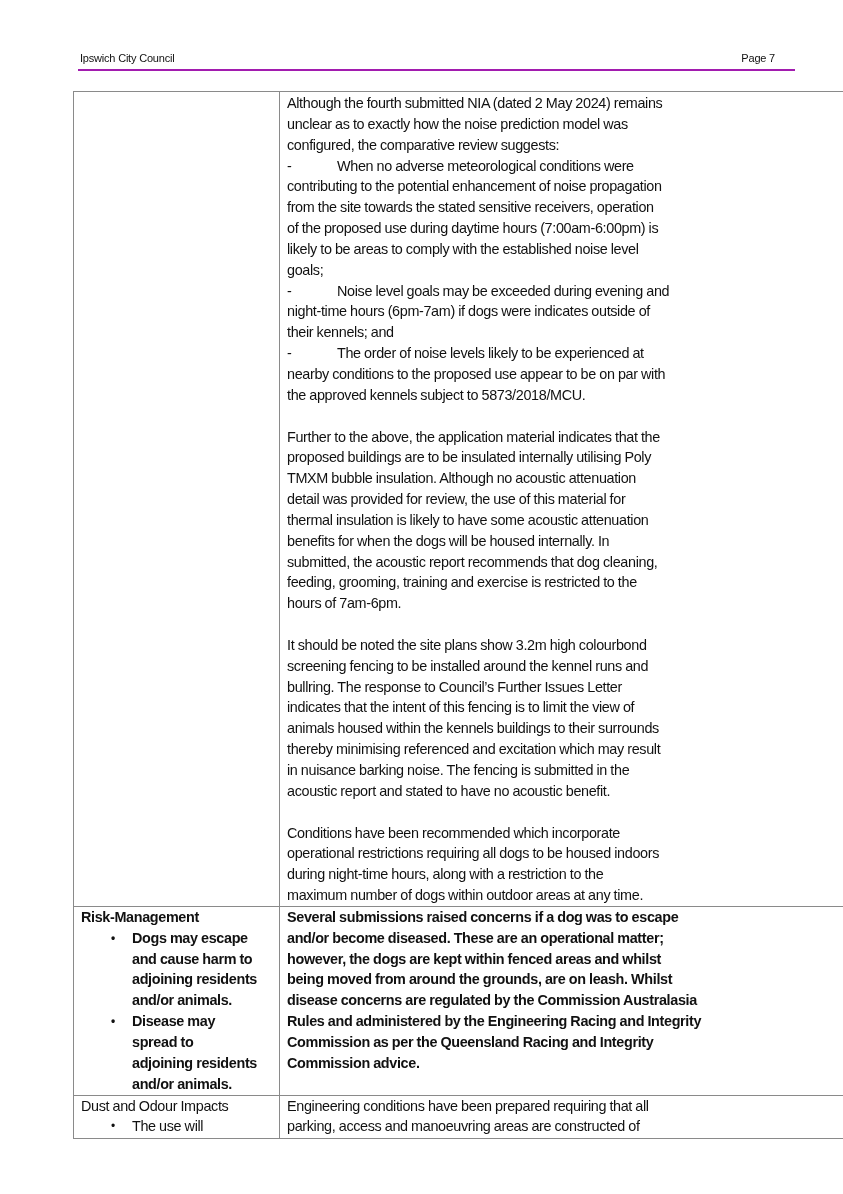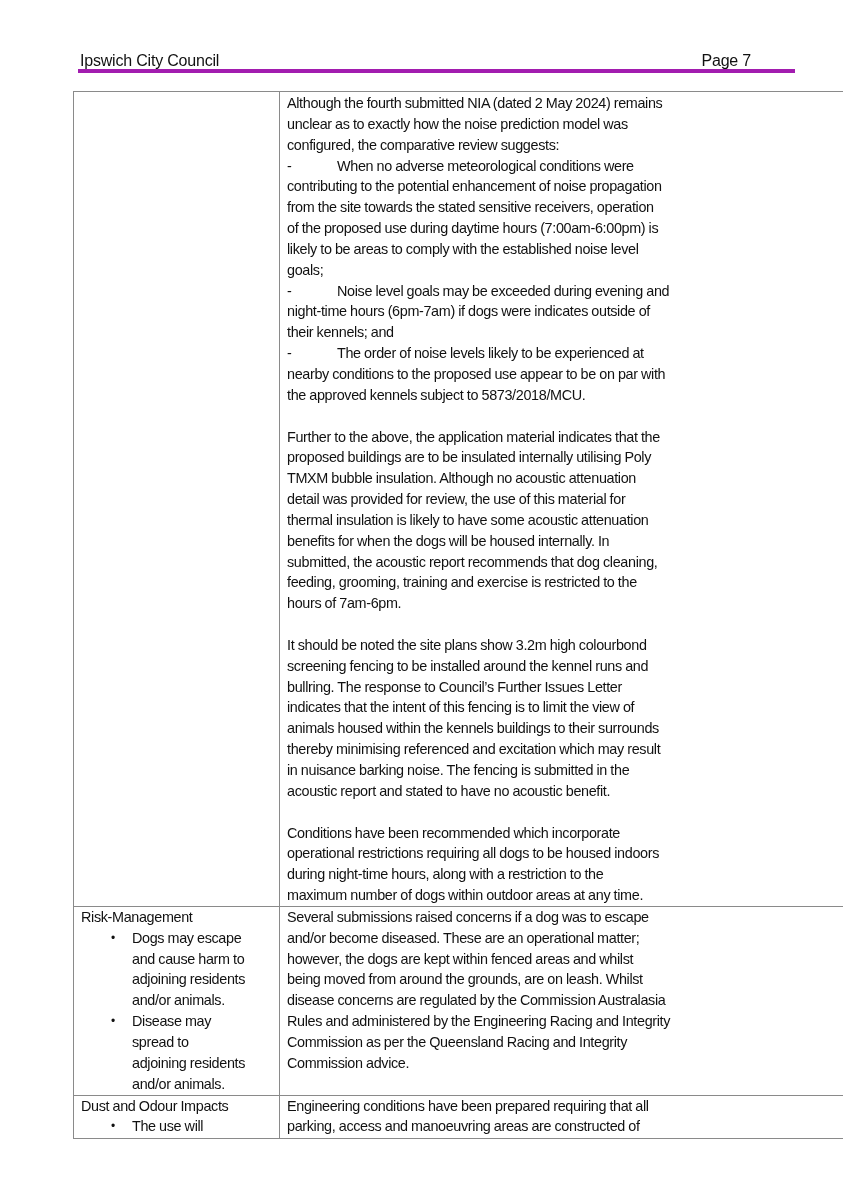--- a/index.html
+++ b/index.html
@@ -14,32 +14,32 @@
       overflow: hidden;
       font-family: "Liberation Sans", "DejaVu Sans", sans-serif;
       color: #111111;
     }
     .page-header {
       position: absolute;
       left: 78px;
       top: 50px;
       width: 717px;
       height: 19px;
-      border-bottom: 4px solid #a21caf;
-      font-size: 16px;
+      border-bottom: 2px solid #a21caf;
+      font-size: 11px;
       letter-spacing: -0.2px;
     }
     .page-header .left {
       position: absolute;
       left: 2px;
       top: 2px;
     }
     .page-header .right {
       position: absolute;
-      right: 44px;
+      right: 20px;
       top: 2px;
     }
     .doc-table {
       position: absolute;
       left: 73px;
       top: 91px;
       width: 790px;
       border-collapse: collapse;
       table-layout: fixed;
     }
@@ -55,21 +55,21 @@
     .doc-table td.col-left {
       width: 198px;
       padding-left: 7px;
     }
     .doc-table td.col-right {
       padding-left: 7px;
       padding-right: 4px;
     }
     .row1 td { height: 810px; }
     .row1 td.col-right { padding-top: 1px; }
-    .row2 td { height: 186px; }
+    .row2 td { height: 186px; font-weight: bold; }
     .row3 td { height: 42px; }
     .line {
       display: block;
       white-space: nowrap;
     }
     .blank {
       display: block;
       height: 20.85px;
     }
     .dash {

